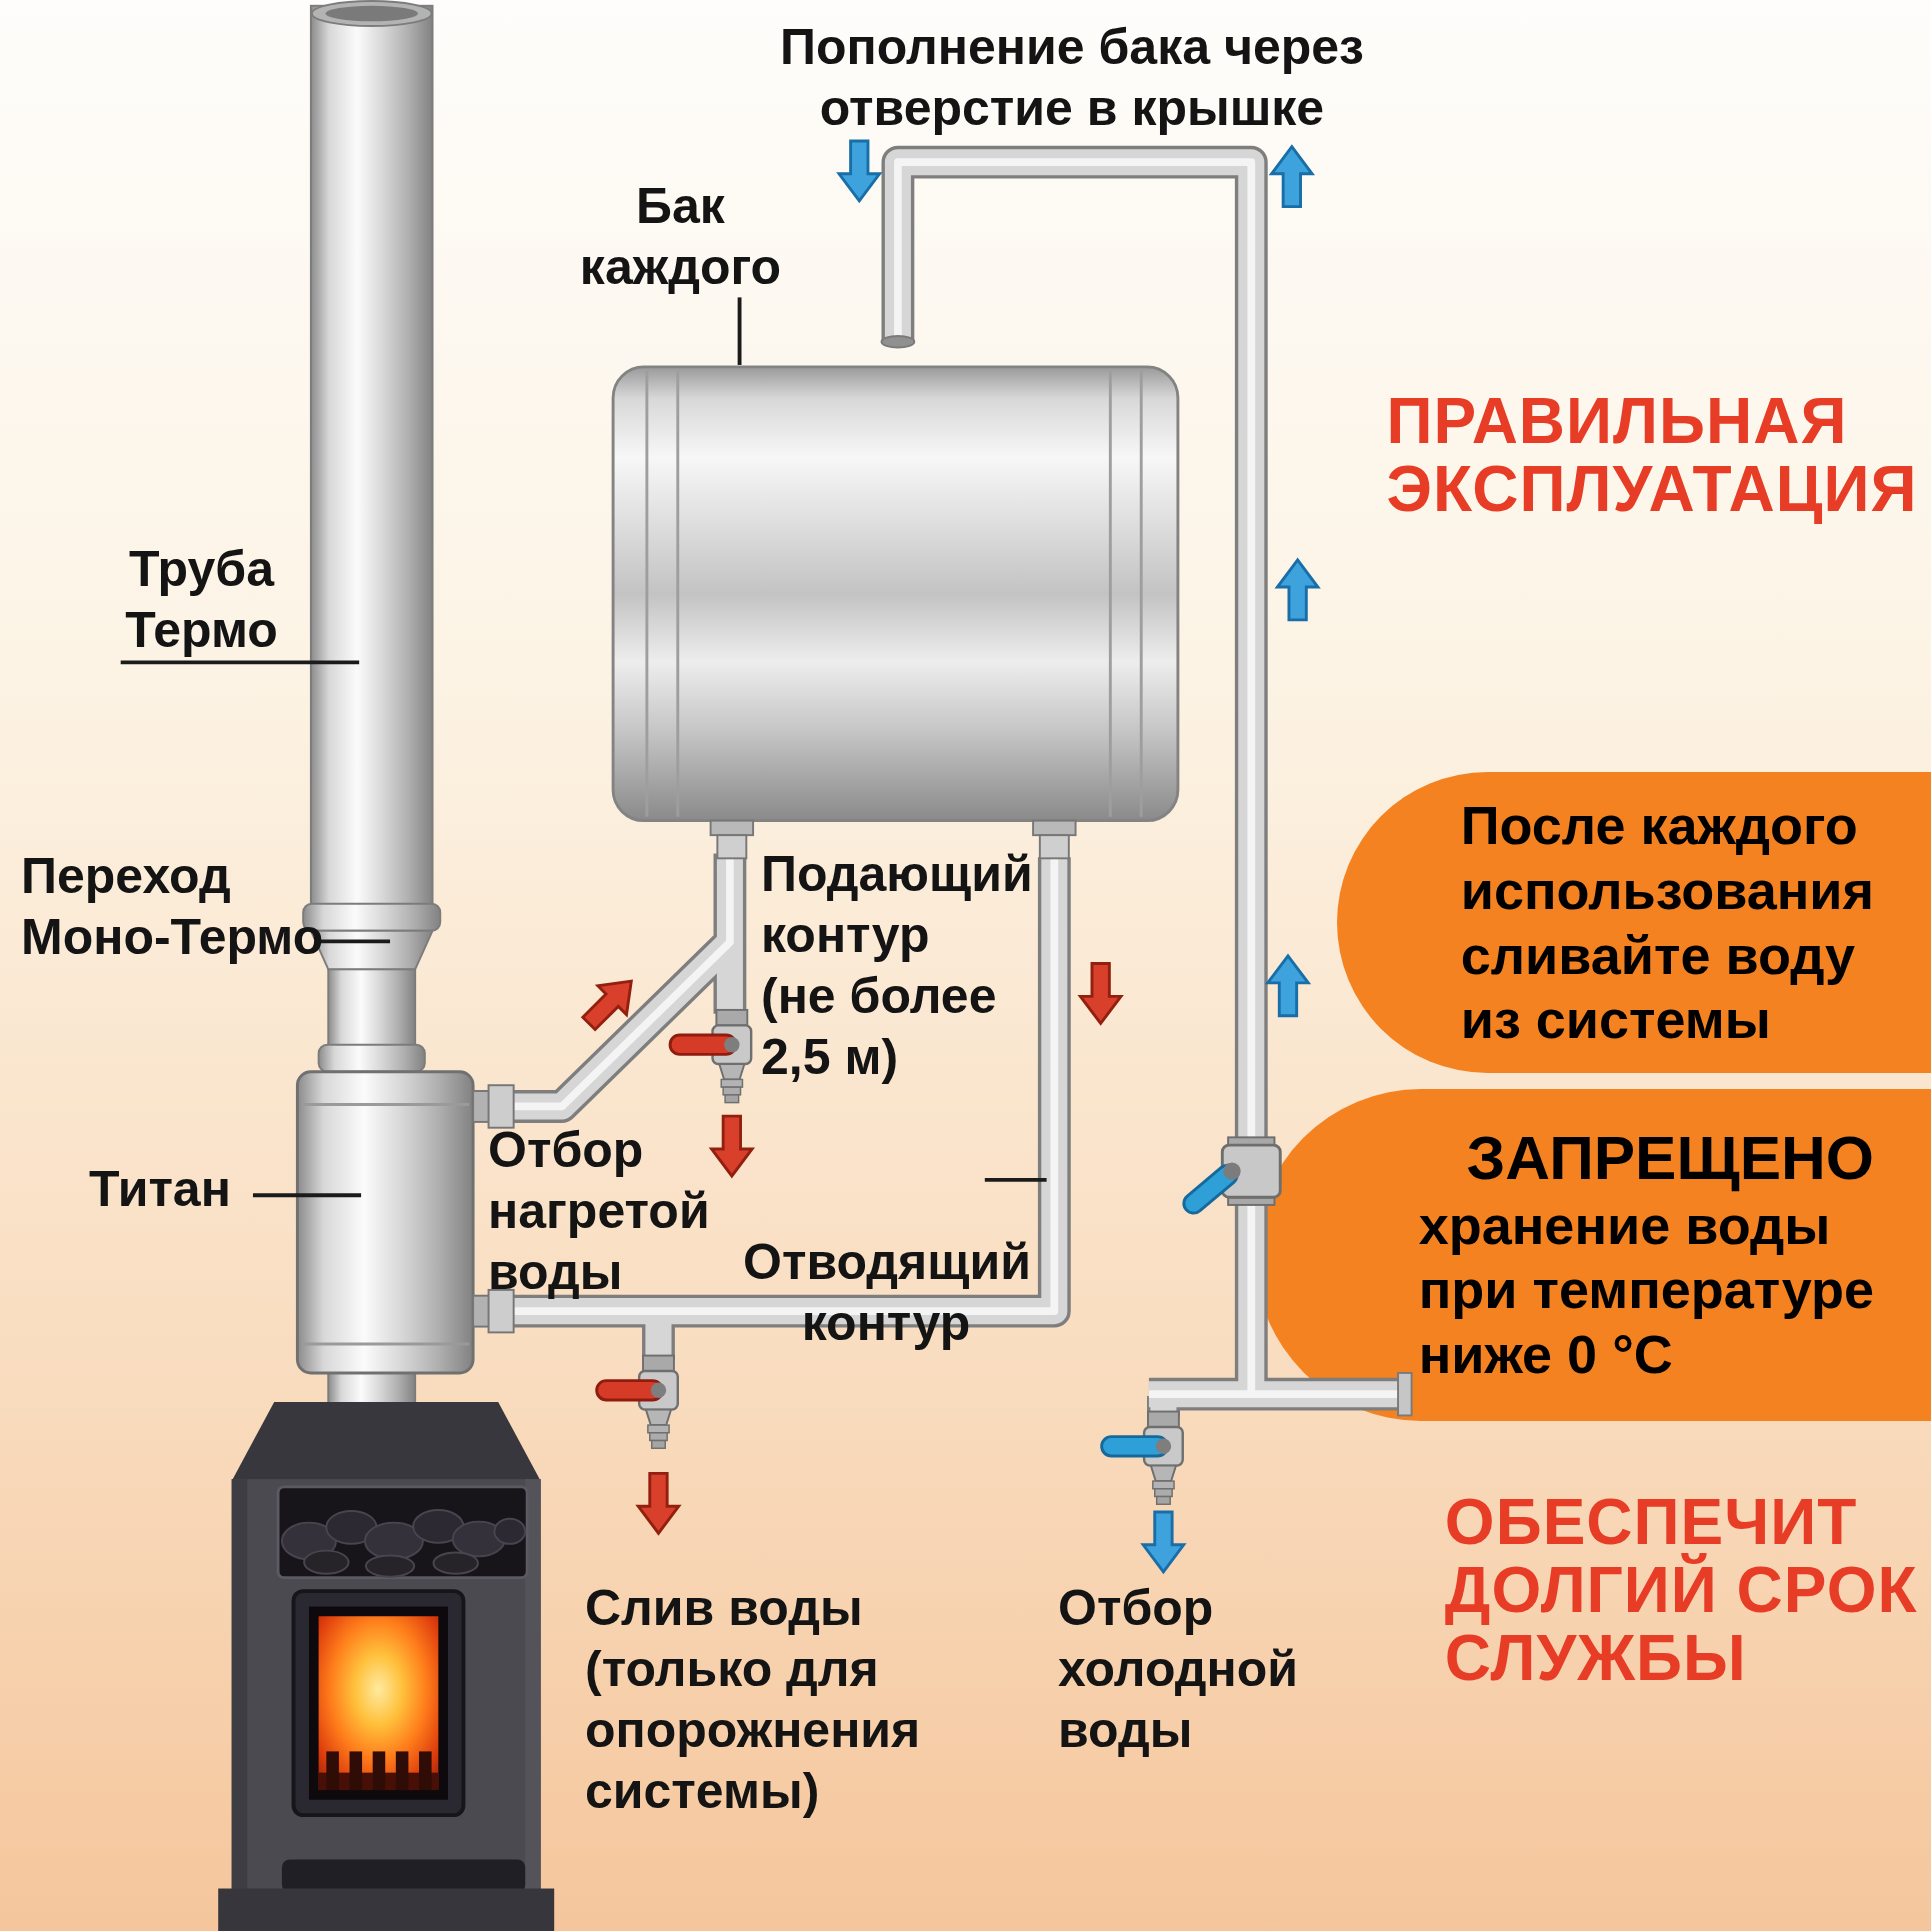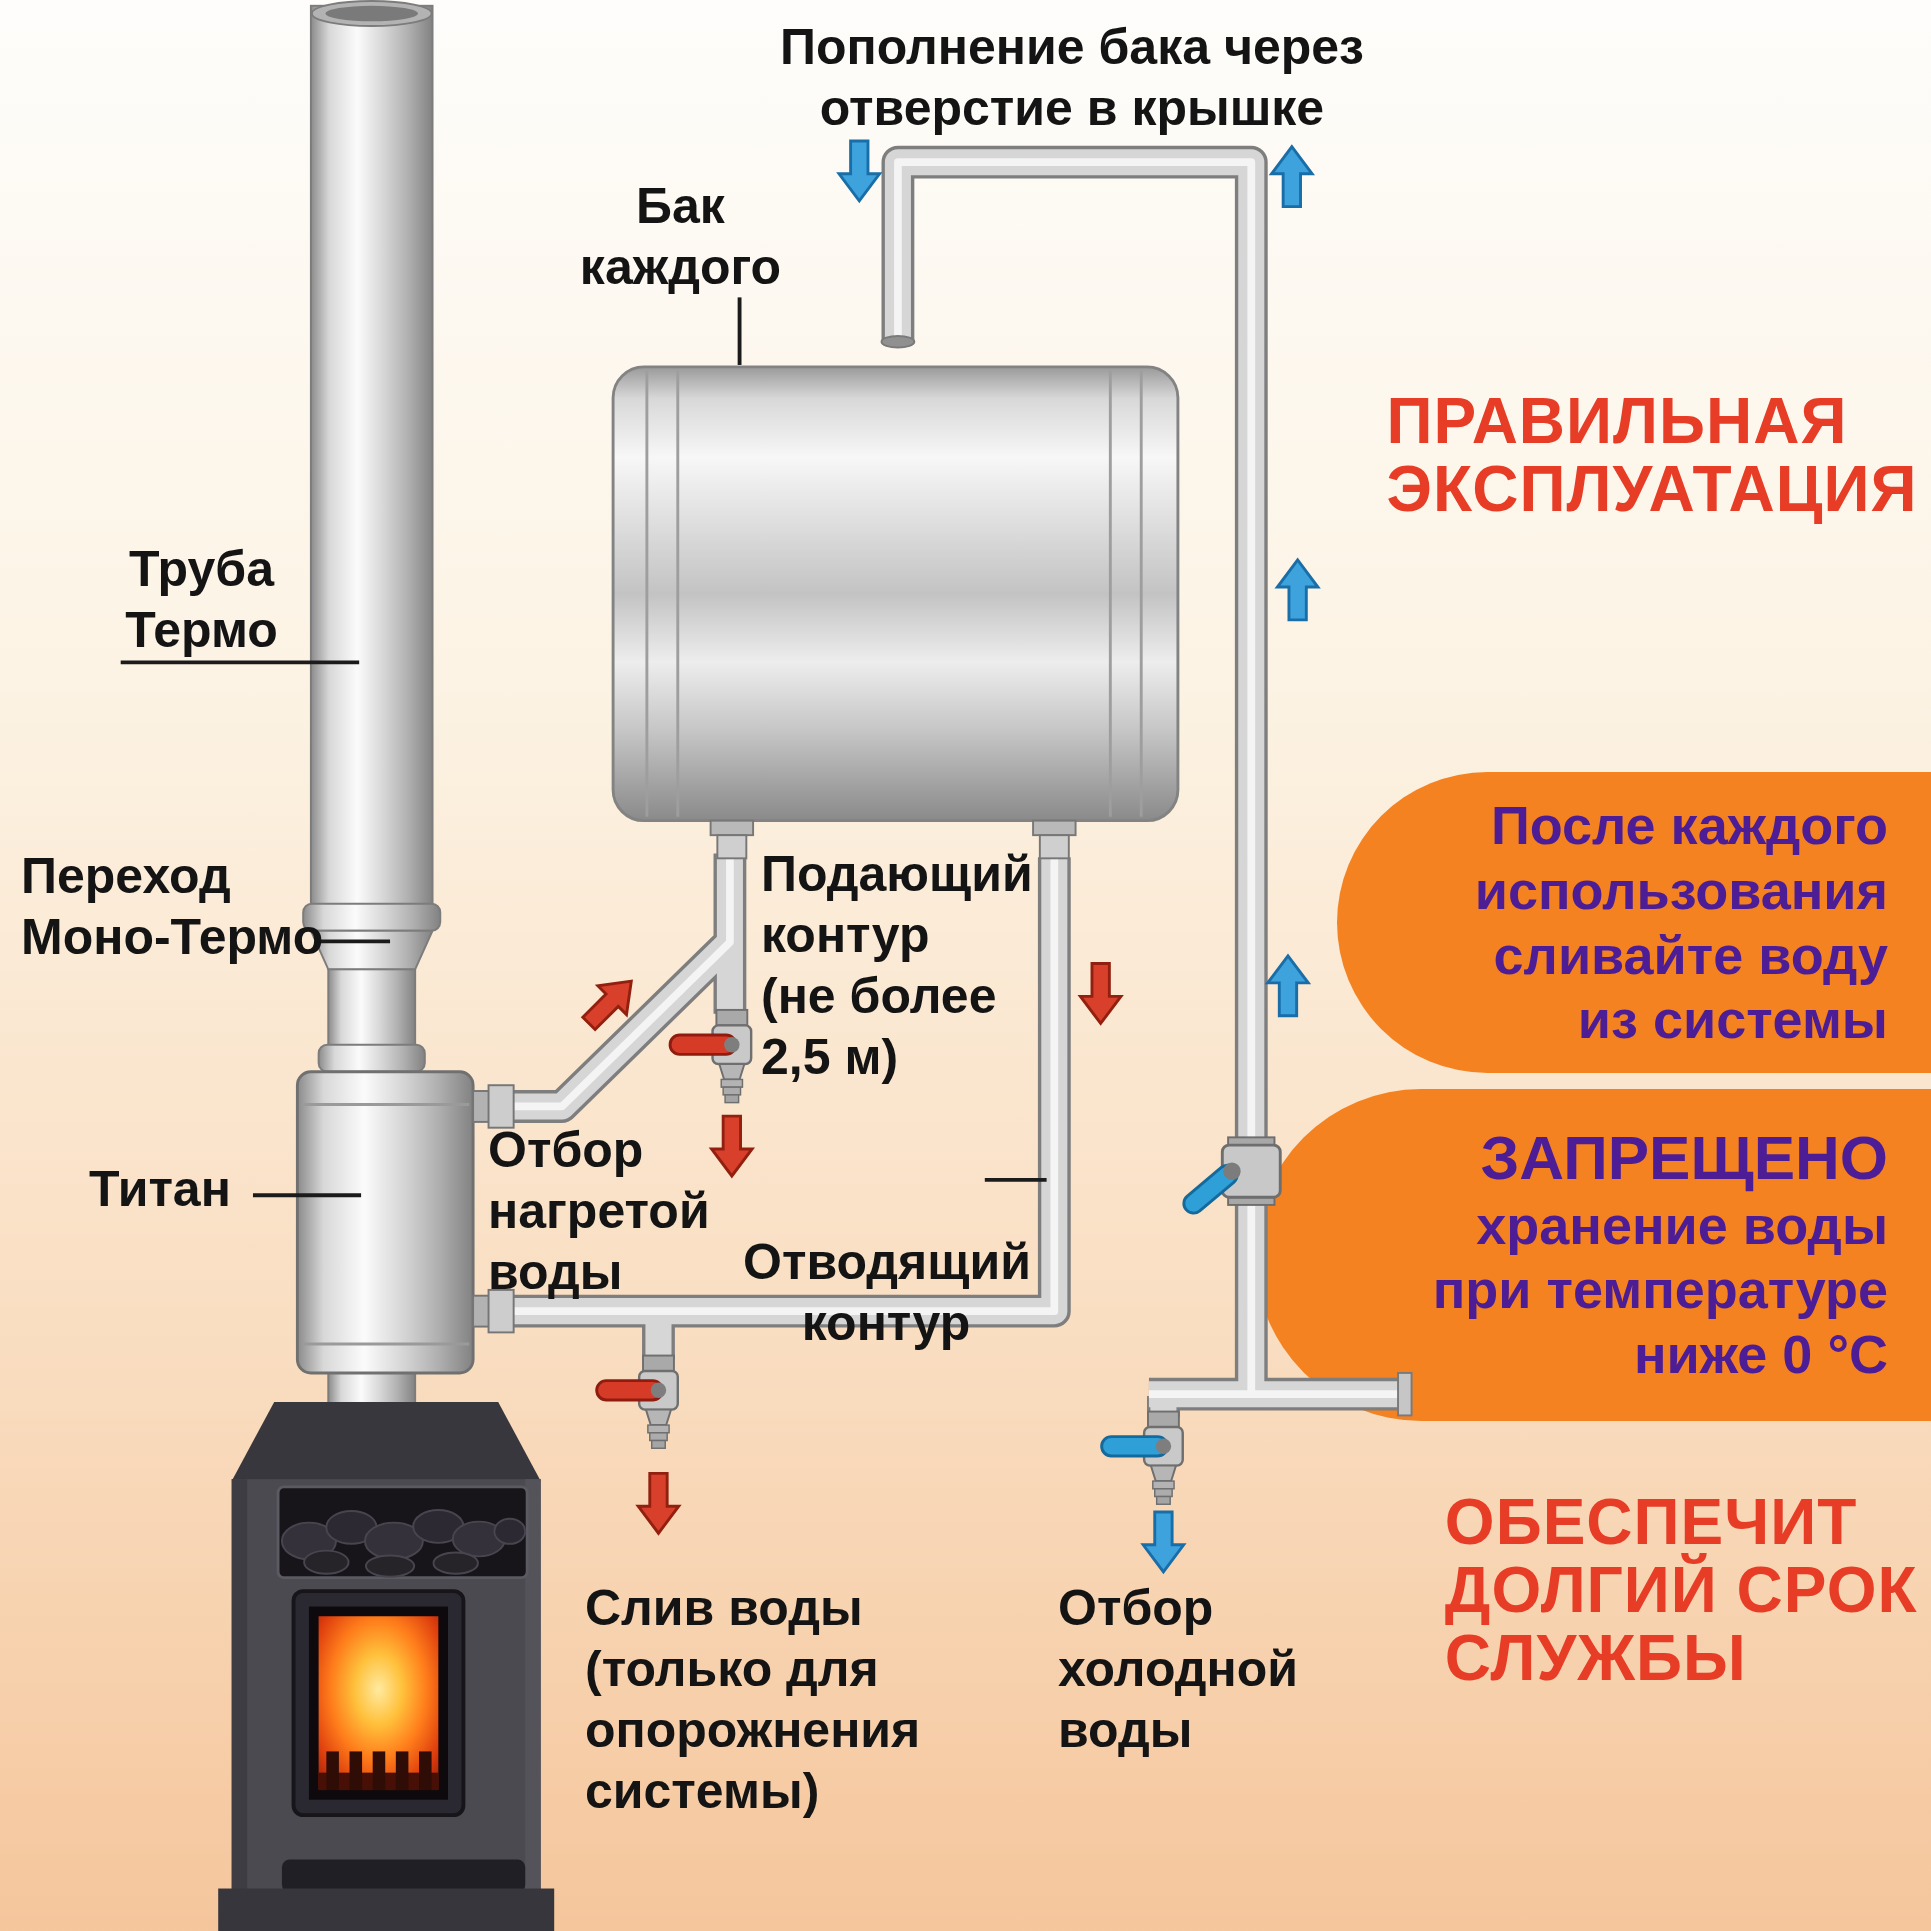--- a/index.html
+++ b/index.html
@@ -18,23 +18,23 @@
     position:absolute;font-weight:700;font-size:50px;line-height:1.22;
     color:#141414;white-space:pre-line;
   }
   .lbl.center{text-align:center;}
   .lbl.right{text-align:center;margin-top:48px;}
   .heading{
     position:absolute;right:13.5px;text-align:left;color:#e73c25;
     font-size:64px;font-weight:700;line-height:1.06;white-space:pre-line;letter-spacing:1px;
   }
   .bubble{
-    position:absolute;background:#f58221;color:#4c1d95;font-weight:700;text-align:right;
+    position:absolute;background:#f58221;color:#000000;font-weight:700;
     display:flex;flex-direction:column;justify-content:center;align-items:flex-end;
-    padding-right:43px;box-sizing:border-box;
+    padding-right:57px;box-sizing:border-box;
   }
   .bubble-title{font-size:62px;line-height:1.12;white-space:pre-line;}
   .bubble-body{font-size:54px;line-height:1.2;white-space:pre-line;}
   
   .pipeO{fill:none;stroke:#7e7e7e;stroke-width:34;stroke-linejoin:round;}
   .pipeI{fill:none;stroke:#d6d6d6;stroke-width:27;stroke-linejoin:round;}
   .pipeH{fill:none;stroke:#f4f4f4;stroke-width:8;stroke-linejoin:round;}
   .arrBlue{fill:#3ea2dc;stroke:#196ea8;stroke-width:3;}
   .arrRed{fill:#d8402c;stroke:#93200f;stroke-width:3;}
   .leverBlue{fill:#2f9fd8;stroke:#156a9b;stroke-width:3;}

